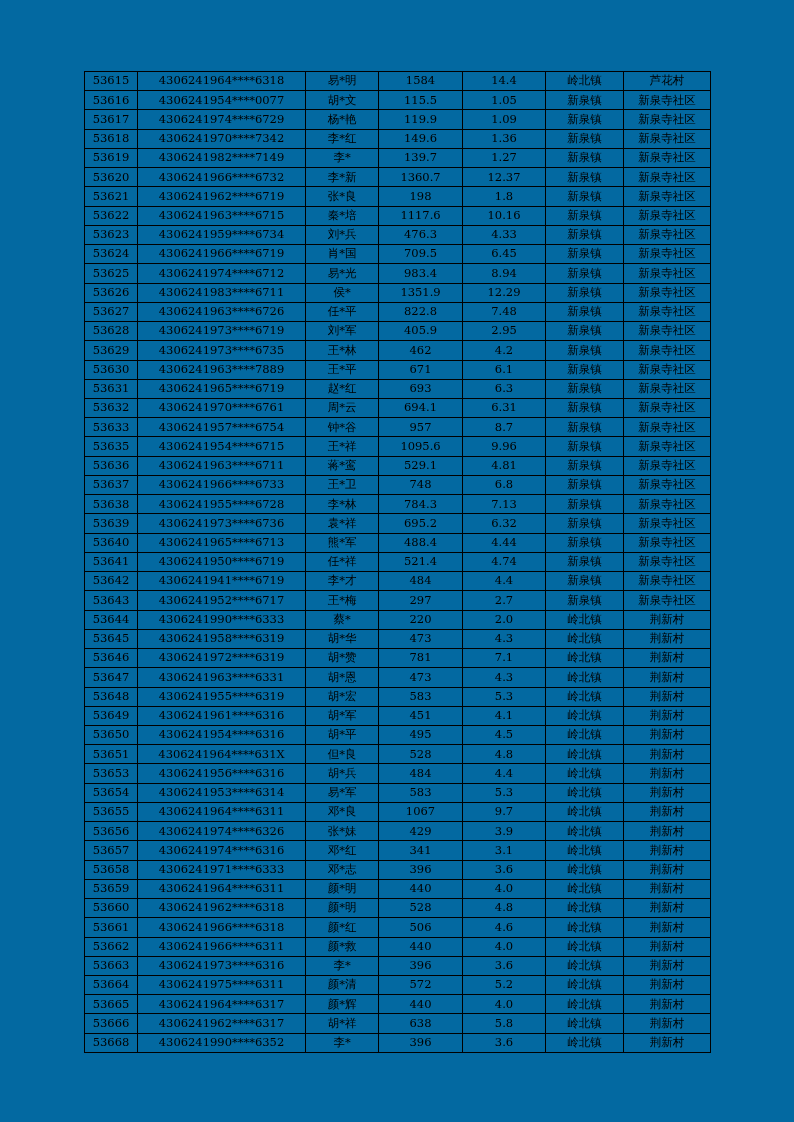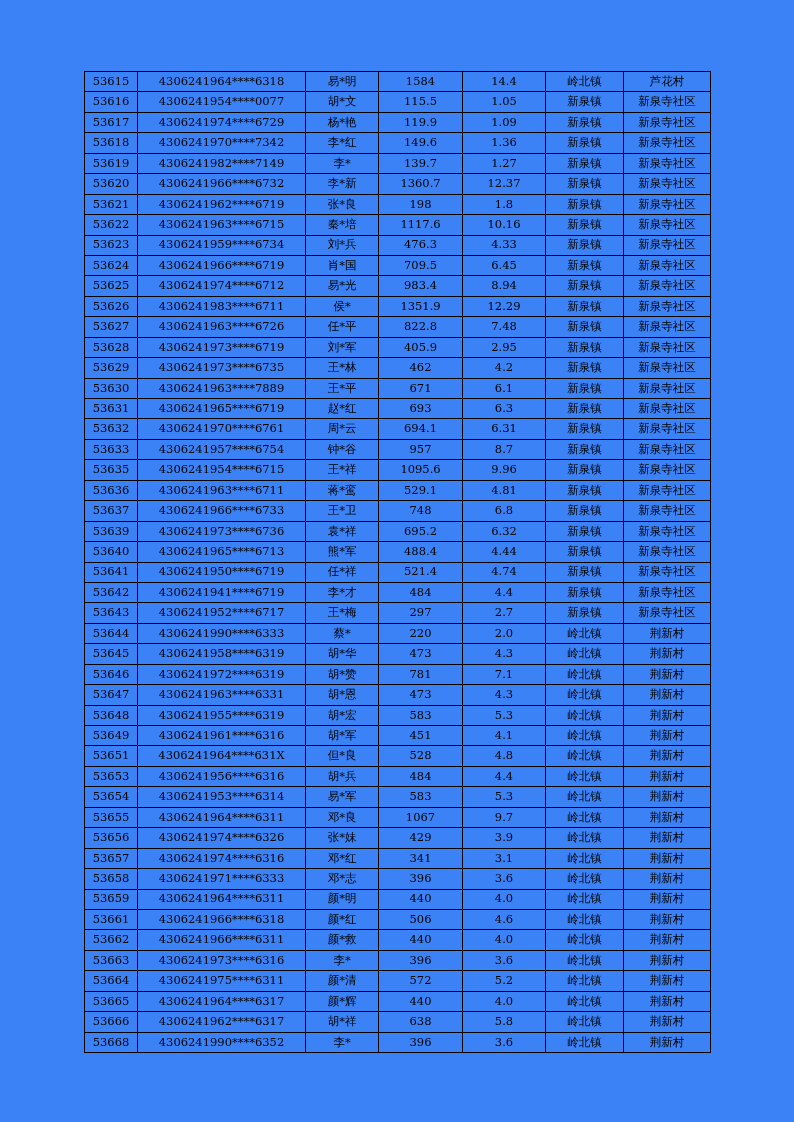--- a/index.html
+++ b/index.html
@@ -4,21 +4,21 @@
 <style>
   html, body {
     margin: 0;
     padding: 0;
     background: #ffffff;
   }
   .page {
     position: relative;
     width: 794px;
     height: 1122px;
-    background: #3b82f6;
+    background: #0369a1;
     overflow: hidden;
     font-family: "DejaVu Serif", "Liberation Serif", serif;
   }
   table.data-table {
     position: absolute;
     left: 84px;
     top: 71px;
     width: 626px;
     height: 982px;
     border-collapse: collapse;
@@ -252,20 +252,29 @@
         <tr>
           <td>53637</td>
           <td>4306241966****6733</td>
           <td>王*卫</td>
           <td>748</td>
           <td>6.8</td>
           <td>新泉镇</td>
           <td>新泉寺社区</td>
         </tr>
         <tr>
+          <td>53638</td>
+          <td>4306241955****6728</td>
+          <td>李*林</td>
+          <td>784.3</td>
+          <td>7.13</td>
+          <td>新泉镇</td>
+          <td>新泉寺社区</td>
+        </tr>
+        <tr>
           <td>53639</td>
           <td>4306241973****6736</td>
           <td>袁*祥</td>
           <td>695.2</td>
           <td>6.32</td>
           <td>新泉镇</td>
           <td>新泉寺社区</td>
         </tr>
         <tr>
           <td>53640</td>
@@ -351,20 +360,29 @@
         <tr>
           <td>53649</td>
           <td>4306241961****6316</td>
           <td>胡*军</td>
           <td>451</td>
           <td>4.1</td>
           <td>岭北镇</td>
           <td>荆新村</td>
         </tr>
         <tr>
+          <td>53650</td>
+          <td>4306241954****6316</td>
+          <td>胡*平</td>
+          <td>495</td>
+          <td>4.5</td>
+          <td>岭北镇</td>
+          <td>荆新村</td>
+        </tr>
+        <tr>
           <td>53651</td>
           <td>4306241964****631X</td>
           <td>但*良</td>
           <td>528</td>
           <td>4.8</td>
           <td>岭北镇</td>
           <td>荆新村</td>
         </tr>
         <tr>
           <td>53653</td>
@@ -423,20 +441,29 @@
         <tr>
           <td>53659</td>
           <td>4306241964****6311</td>
           <td>颜*明</td>
           <td>440</td>
           <td>4.0</td>
           <td>岭北镇</td>
           <td>荆新村</td>
         </tr>
         <tr>
+          <td>53660</td>
+          <td>4306241962****6318</td>
+          <td>颜*明</td>
+          <td>528</td>
+          <td>4.8</td>
+          <td>岭北镇</td>
+          <td>荆新村</td>
+        </tr>
+        <tr>
           <td>53661</td>
           <td>4306241966****6318</td>
           <td>颜*红</td>
           <td>506</td>
           <td>4.6</td>
           <td>岭北镇</td>
           <td>荆新村</td>
         </tr>
         <tr>
           <td>53662</td>

